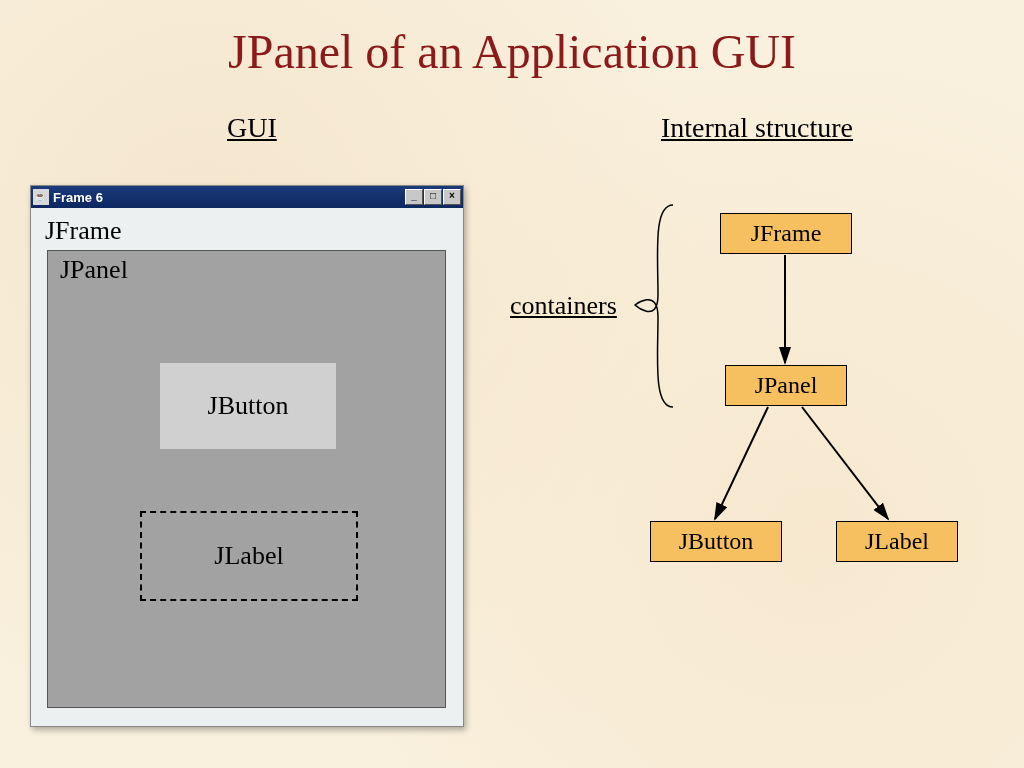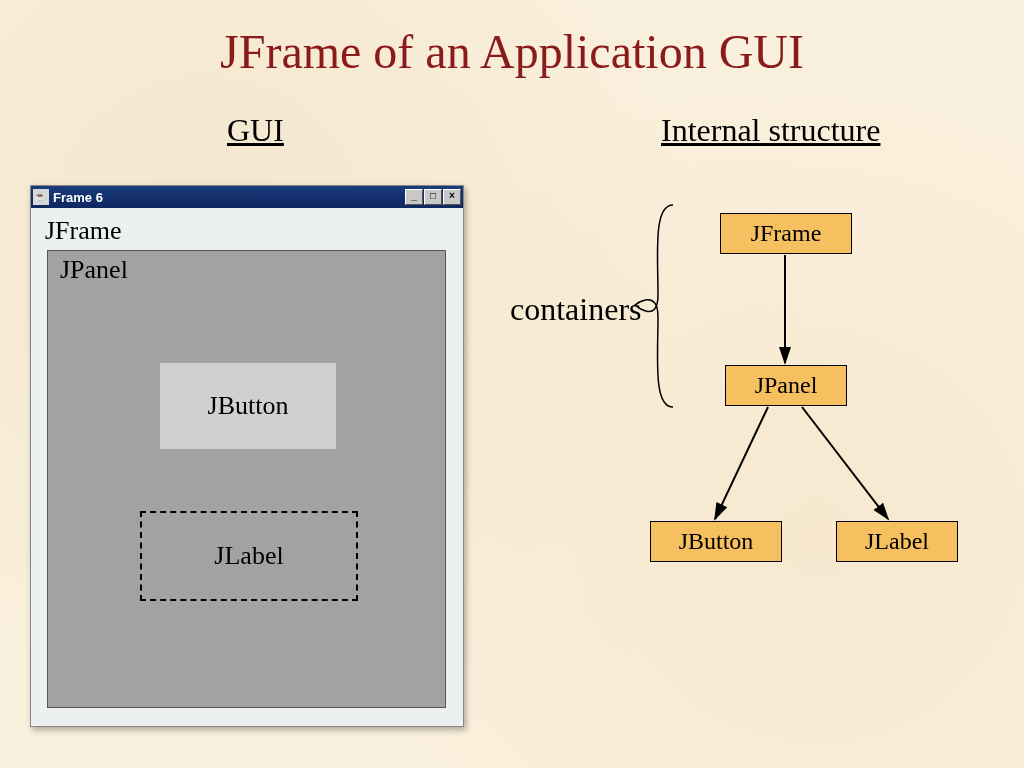--- a/index.html
+++ b/index.html
@@ -19,21 +19,21 @@
     position: absolute;
     top: 24px;
     left: 0;
     width: 100%;
     text-align: center;
     font-size: 48px;
     color: #8b1a1a;
   }
   .col-heading {
     position: absolute;
-    font-size: 32px;
+    font-size: 28px;
     color: #000;
     text-decoration: underline;
   }
   #gui-heading { top: 112px; left: 227px; }
   #struct-heading { top: 112px; left: 661px; }
 
   
   .window {
     position: absolute;
     top: 185px;
@@ -151,36 +151,37 @@
   }
   #node-jframe { top: 28px; left: 220px; width: 130px; }
   #node-jpanel { top: 180px; left: 225px; width: 120px; }
   #node-jbutton { top: 336px; left: 150px; width: 130px; }
   #node-jlabel  { top: 336px; left: 336px; width: 120px; }
 
   .containers-label {
     position: absolute;
     top: 106px;
     left: 10px;
-    font-size: 32px;
+    font-size: 26px;
+    text-decoration: underline;
   }
 
   svg.arrows {
     position: absolute;
     top: 0;
     left: 0;
     width: 500px;
     height: 480px;
     pointer-events: none;
   }
 </style>
 </head>
 <body>
 
-<div class="slide-title">JFrame of an Application GUI</div>
+<div class="slide-title">JPanel of an Application GUI</div>
 
 <div id="gui-heading" class="col-heading">GUI</div>
 <div id="struct-heading" class="col-heading">Internal structure</div>
 
 <div class="window">
   <div class="titlebar">
     <span class="java-icon">☕</span>
     <span>Frame 6</span>
     <span class="titlebar-spacer"></span>
     <span class="winbtns">

